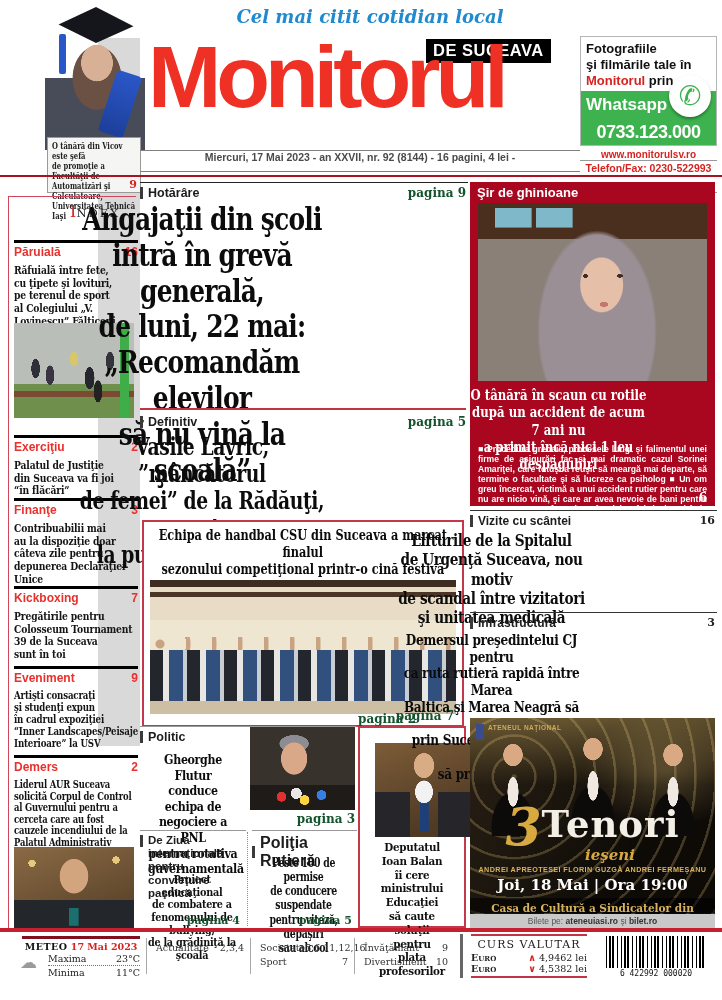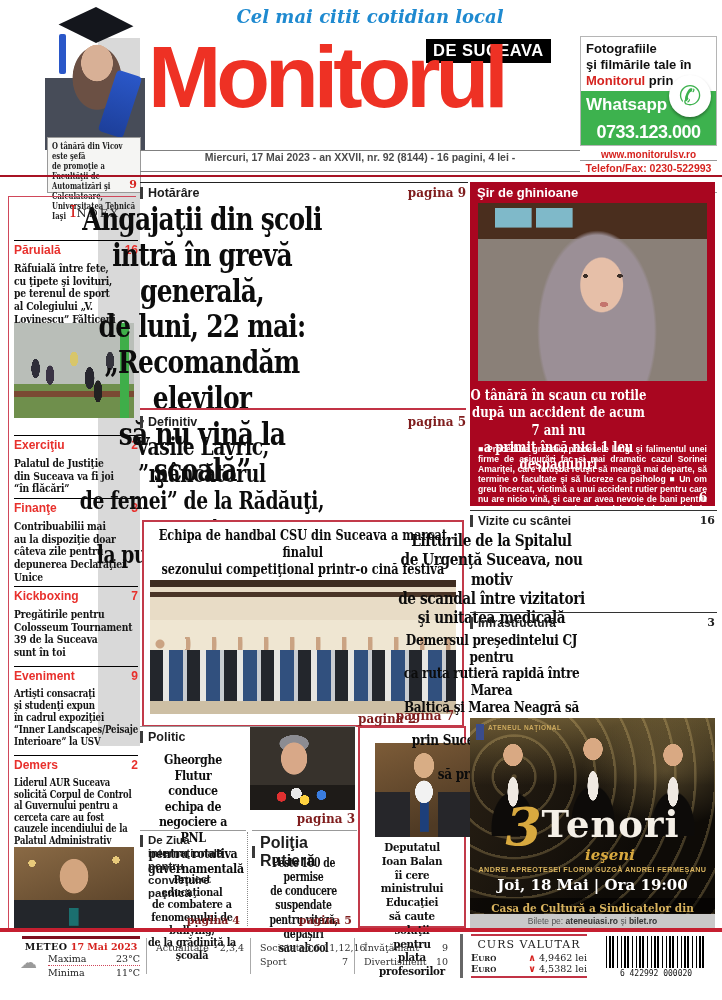--- a/index.html
+++ b/index.html
@@ -11,22 +11,22 @@
   .ctr{text-align:center;}
   .red{color:#d6231f;}
   
   .cond{transform:scaleX(.78);transform-origin:50% 0;width:128%;margin-left:-14%;}
   .condL{transform:scaleX(.8);transform-origin:0 0;width:125%;}
   
   .kick{display:flex;justify-content:space-between;align-items:flex-start;
         border-top:1px solid #666;padding:3px 2px 0 0;
         font:bold 12.5px "Liberation Sans",sans-serif;color:#1d1d1d;}
   .kick .bar{display:inline-block;width:3px;height:12px;background:#3a3a3a;margin:0 5px 0 0;flex:none;}
-  .pg{font-family:"DejaVu Serif",serif;font-weight:bold;font-size:12px;color:#7f1d1d;}
-  .slabel{display:flex;justify-content:space-between;border-top:1px solid #000000;
+  .pg{font-family:"DejaVu Serif",serif;font-weight:bold;font-size:12px;color:#14532d;}
+  .slabel{display:flex;justify-content:space-between;border-top:3px solid #000000;
           padding-top:2px;font:bold 12px "Liberation Sans",sans-serif;color:#e8302c;}
   .stitle{font-family:"DejaVu Serif",serif;font-weight:bold;font-size:11.5px;
           line-height:1.1;color:#151515;letter-spacing:-.2px;}
   .photo{background-color:#888;}
   
   .ph-grad{background:
     radial-gradient(26px 30px at 52% 42%,#d8b096 60%,transparent 62%),
     radial-gradient(40px 52px at 52% 52%,#6b5044 60%,transparent 62%),
     linear-gradient(180deg,transparent 0 52%,#474c58 52% 100%);}
   .cap{clip-path:polygon(2% 42%,50% 2%,98% 46%,50% 84%);background:#14161c;}

